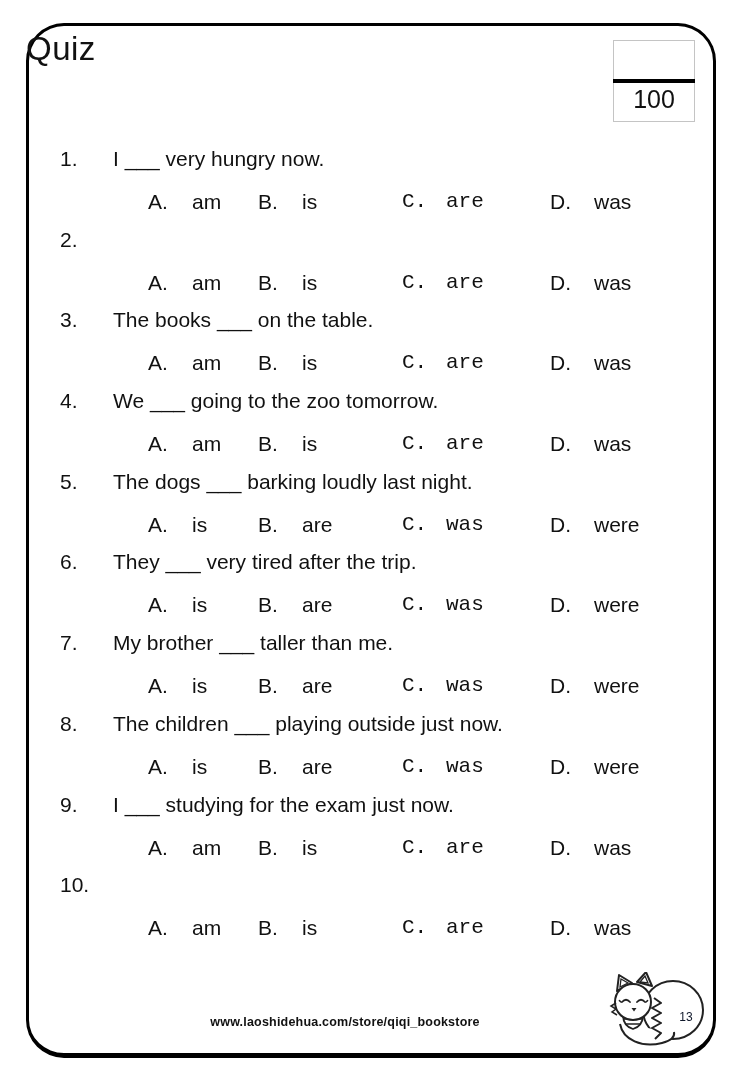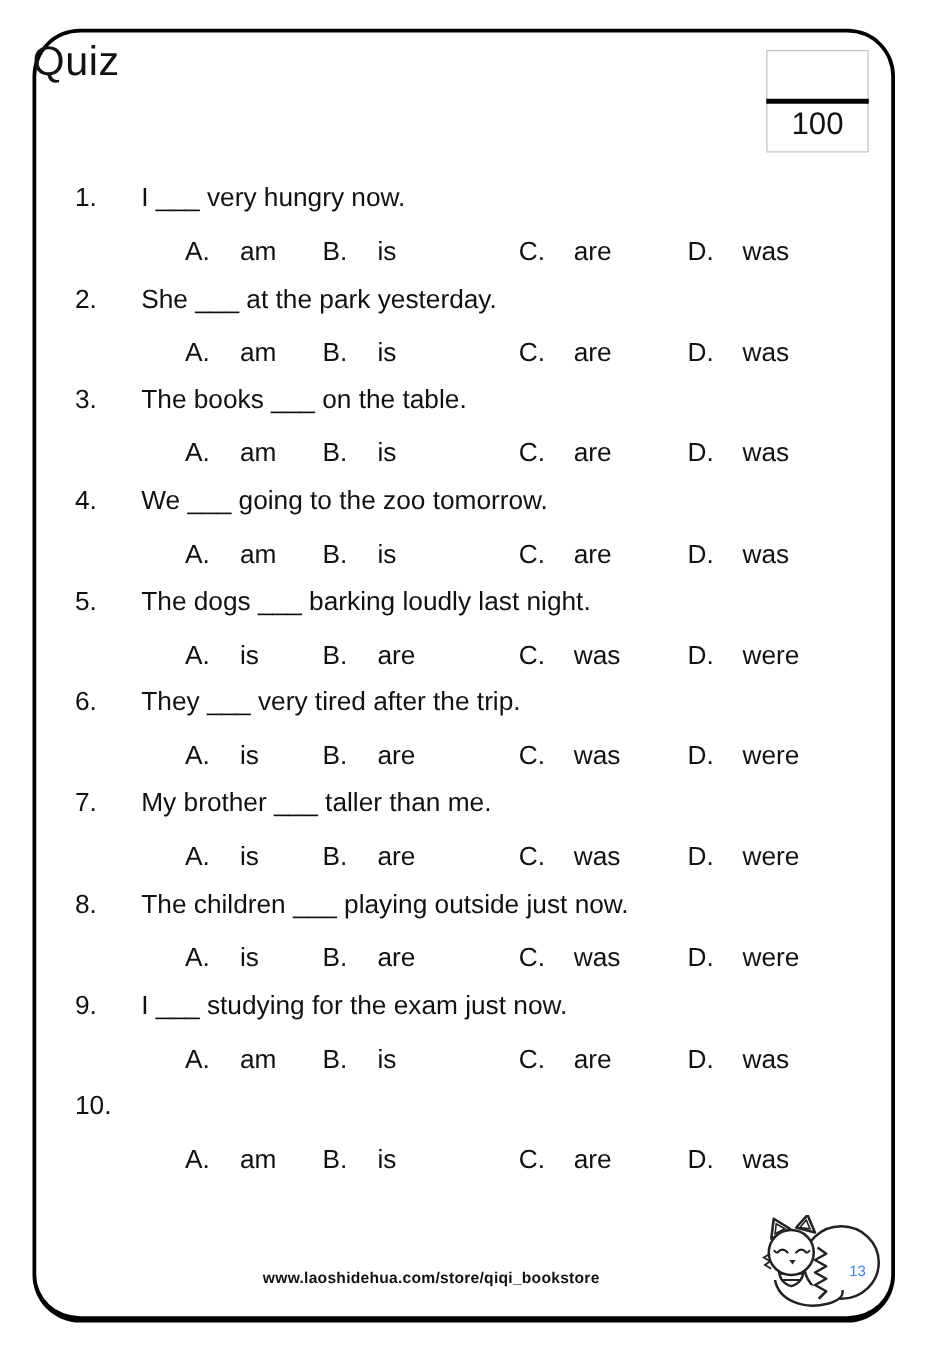--- a/index.html
+++ b/index.html
@@ -55,42 +55,42 @@
     width: 743px;
   }
   .question { position: relative; height: 80.7px; }
   .q-num  { position: absolute; left: 60px;  top: 0; font-size: 21px; }
   .q-text { position: absolute; left: 113px; top: 0; font-size: 21px; white-space: nowrap; }
   .opt-line { position: absolute; top: 43px; left: 0; width: 100%; height: 28px; }
   .opt { position: absolute; top: 0; font-size: 21px; white-space: nowrap; }
   .opt .letter { display: inline-block; width: 44px; }
   .col-a { left: 108px; margin-left: 40px; }
   .col-b { left: 258px; }
-  .col-c { left: 415px; }
+  .col-c { left: 402px; font-family: Liberation Mono, monospace; }
   .col-d { left: 550px; }
   .footer-url {
     position: absolute;
     top: 1015px; left: 0; width: 690px;
     text-align: center;
     font-size: 12.5px;
     font-weight: 700;
     letter-spacing: 0.2px;
   }
   .fox {
     position: absolute;
     left: 606px; top: 972px;
     width: 102px; height: 78px;
   }
   .page-num {
     position: absolute;
     left: 671px; top: 1010px;
     width: 30px;
     text-align: center;
     font-size: 12px;
-    color: #3b82f6;
+    color: #0f172a;
   }
 </style>
 </head>
 <body>
 
 <div class="frame"></div>
 
 <div class="title">Quiz</div>
 
 <div class="score-box">
@@ -105,21 +105,20 @@
     <div class="opt-line">
       <span class="opt col-a"><span class="letter">A.</span><span class="val">am</span></span>
       <span class="opt col-b"><span class="letter">B.</span><span class="val">is</span></span>
       <span class="opt col-c"><span class="letter">C.</span><span class="val">are</span></span>
       <span class="opt col-d"><span class="letter">D.</span><span class="val">was</span></span>
     </div>
   </div>
 
   <div class="question">
     <span class="q-num">2.</span>
-    <span class="q-text">She ___ at the park yesterday.</span>
     <div class="opt-line">
       <span class="opt col-a"><span class="letter">A.</span><span class="val">am</span></span>
       <span class="opt col-b"><span class="letter">B.</span><span class="val">is</span></span>
       <span class="opt col-c"><span class="letter">C.</span><span class="val">are</span></span>
       <span class="opt col-d"><span class="letter">D.</span><span class="val">was</span></span>
     </div>
   </div>
 
   <div class="question">
     <span class="q-num">3.</span>

